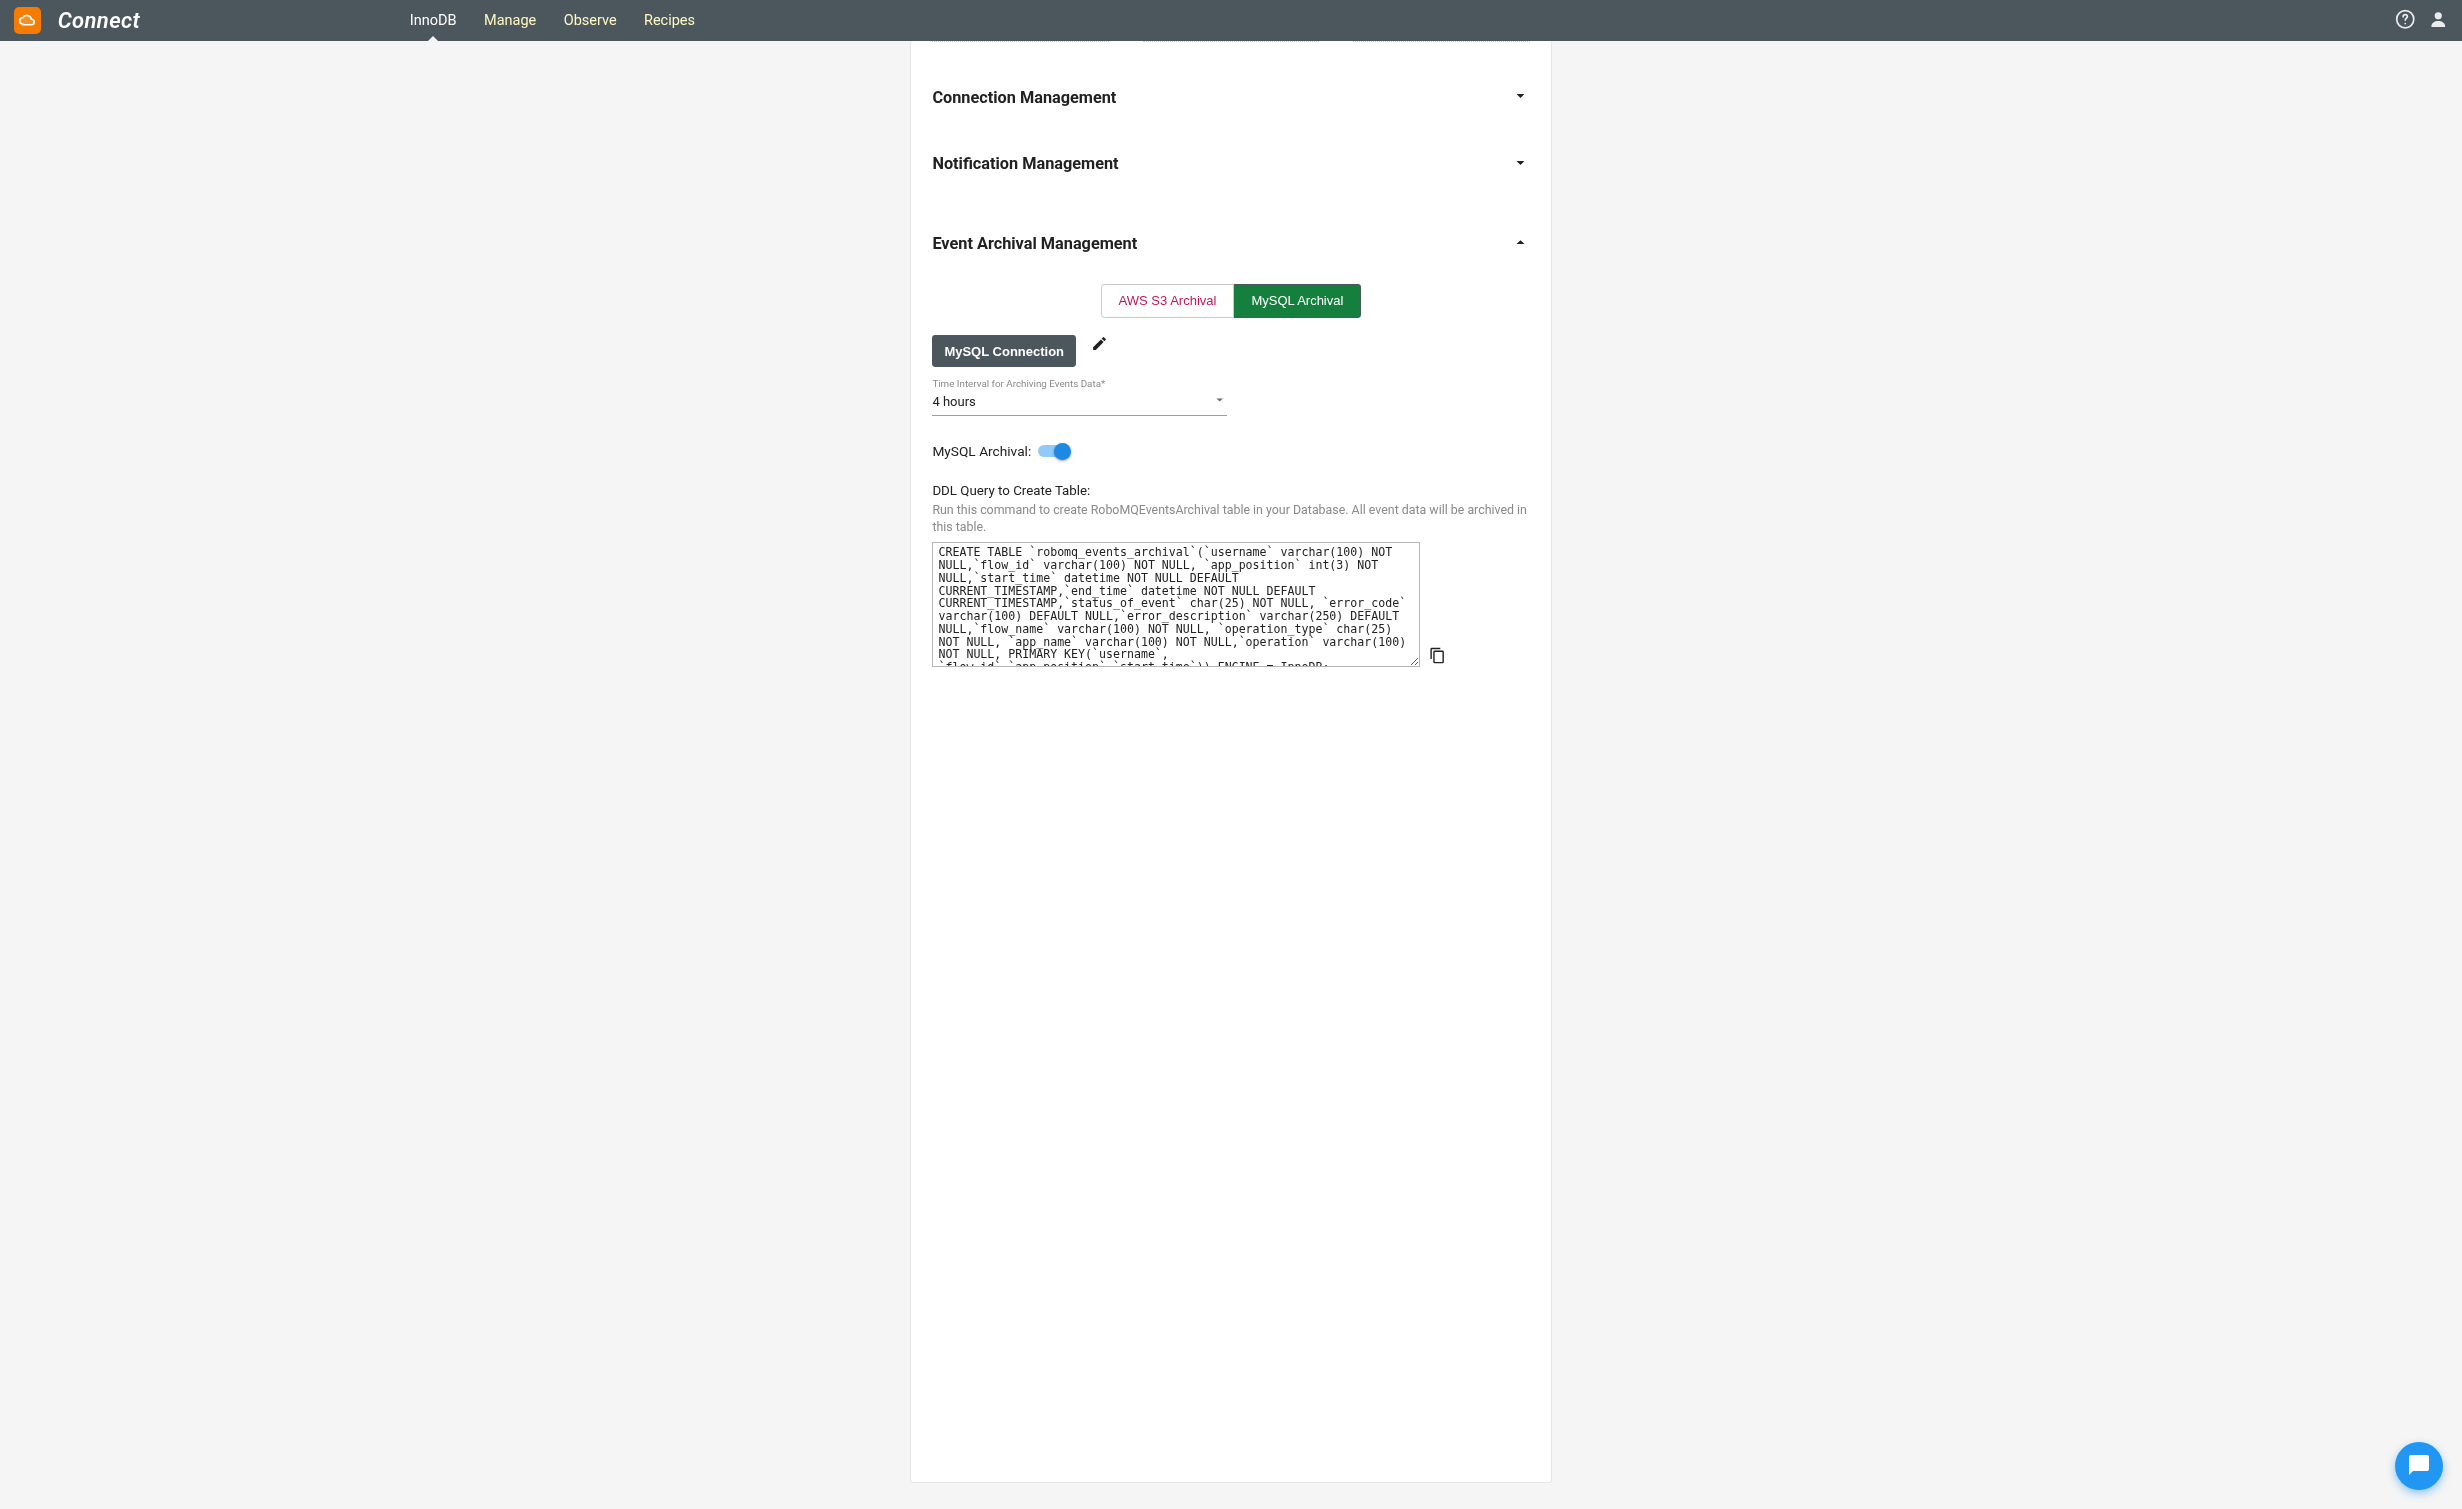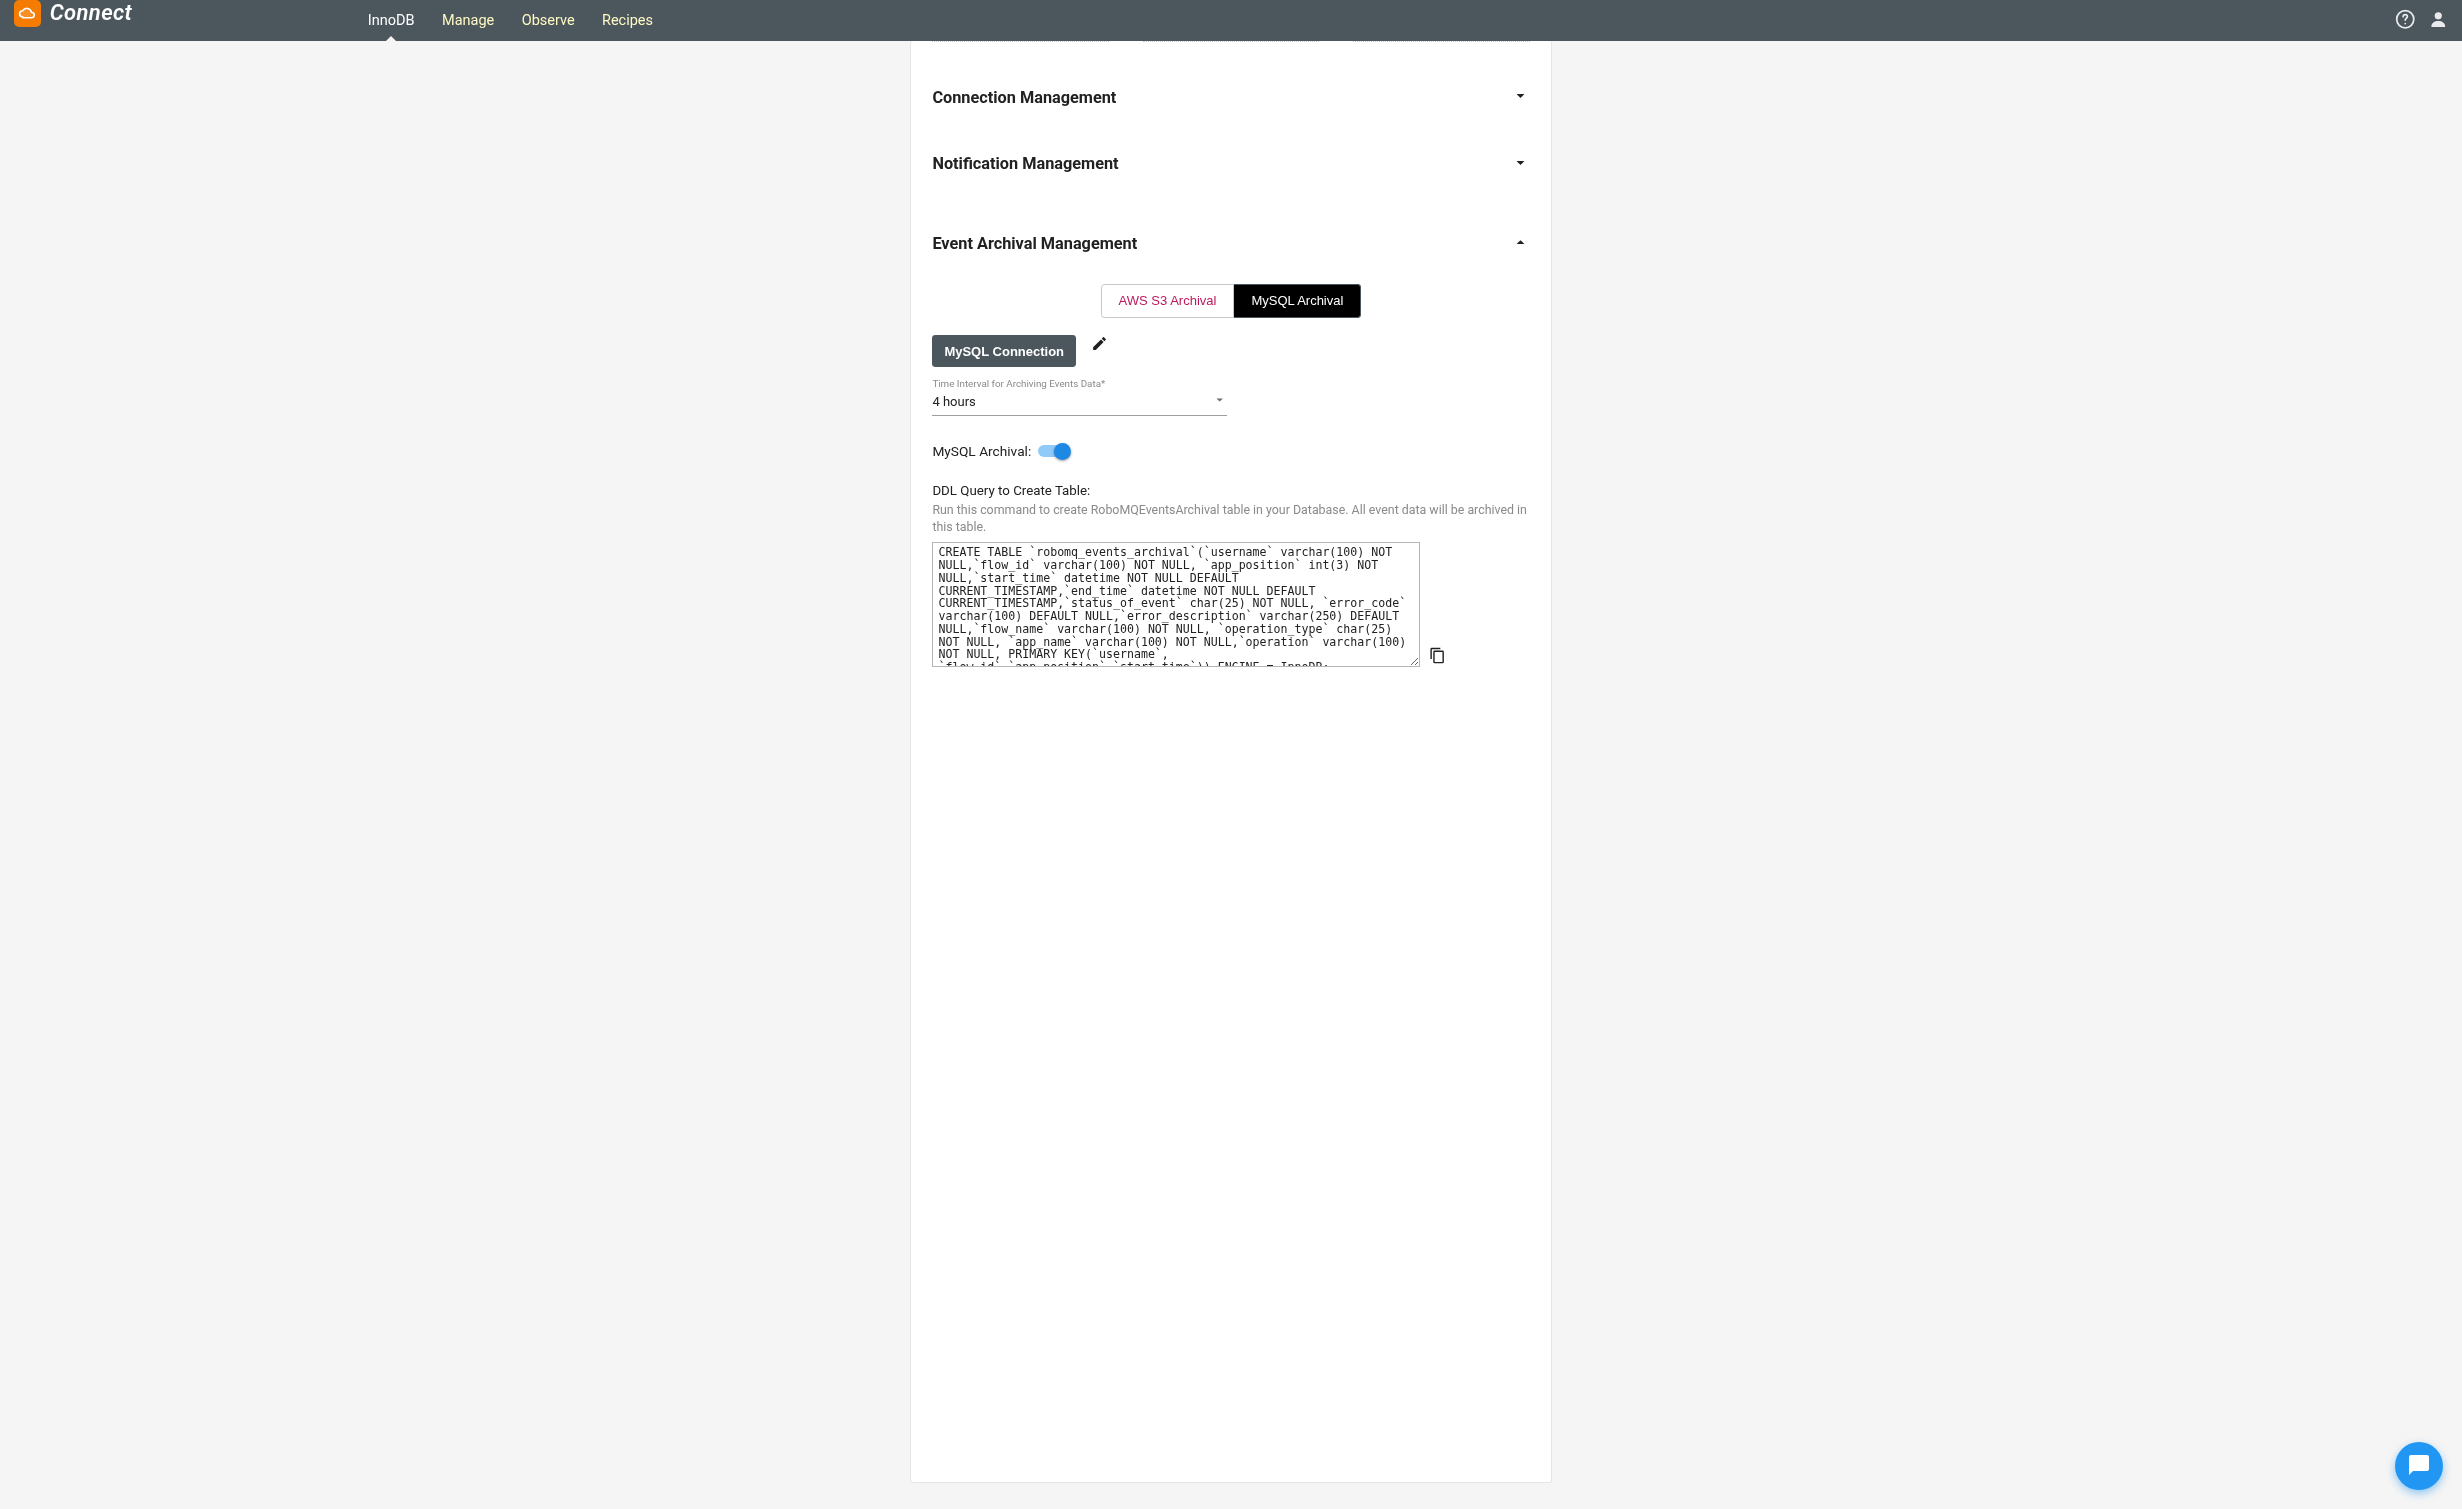--- a/index.html
+++ b/index.html
@@ -15,22 +15,23 @@
   .appbar {
     background: #4b565d;
     height: 41px;
     display: flex;
     align-items: stretch;
     color: #fff;
     padding: 0 6.8px 0 13.7px;
   }
   .brand {
     display: flex;
-    align-items: flex-start;
-    gap: 9px;
+    align-items: center;
+    gap: 17px;
+    margin-right: 34px;
   }
   .brand-logo {
     width: 27px; height: 27px;
     background: #f57c00;
     border-radius: 5.1px;
     display: flex; align-items: center; justify-content: center;
   }
   .brand-logo svg { width: 19px; height: 13.7px; }
   .brand-name {
     font-style: italic;
@@ -114,21 +115,21 @@
   .seg-btn {
     padding: 8.6px 17px;
     font-size: 13px;
     border: 0.9px solid #c8c8c8;
     background: #fff;
     color: #be185d;
     cursor: pointer;
   }
   .seg-btn.left { border-radius: 3.4px 0 0 3.4px; }
   .seg-btn.right { border-radius: 0 3.4px 3.4px 0; border-left: none; }
-  .seg-btn.active { background: #000000; color: #fff; border-color: #4b565d; }
+  .seg-btn.active { background: #15803d; color: #fff; border-color: #4b565d; }
 
   .conn-row {
     display: flex;
     gap: 15.4px;
     margin-bottom: 10.3px;
   }
   .btn {
     background: #4b565d;
     color: #fff;
     border: none;

